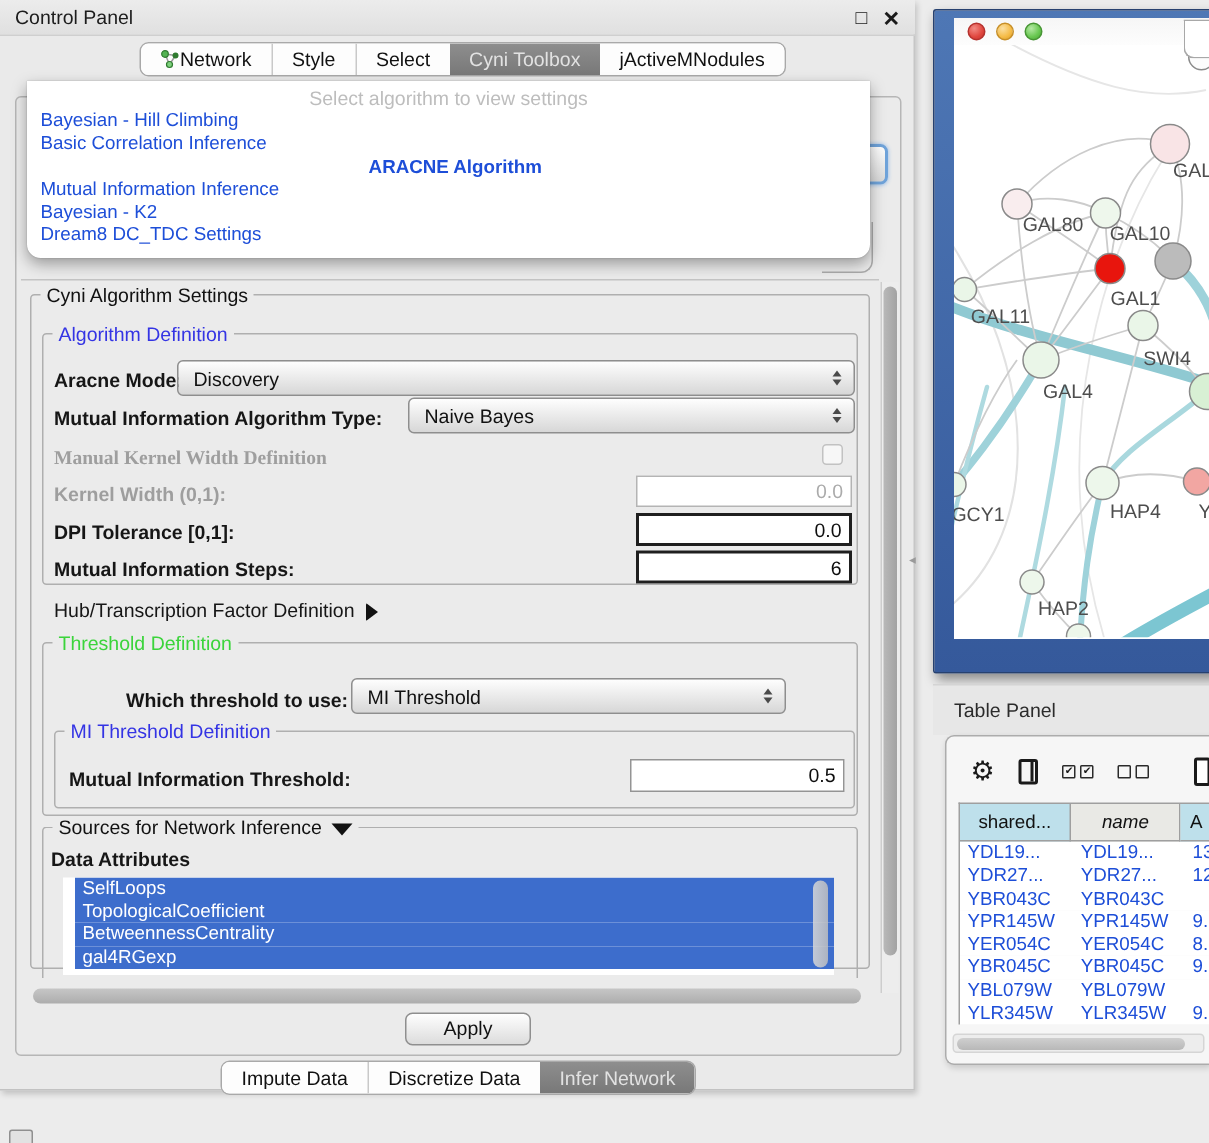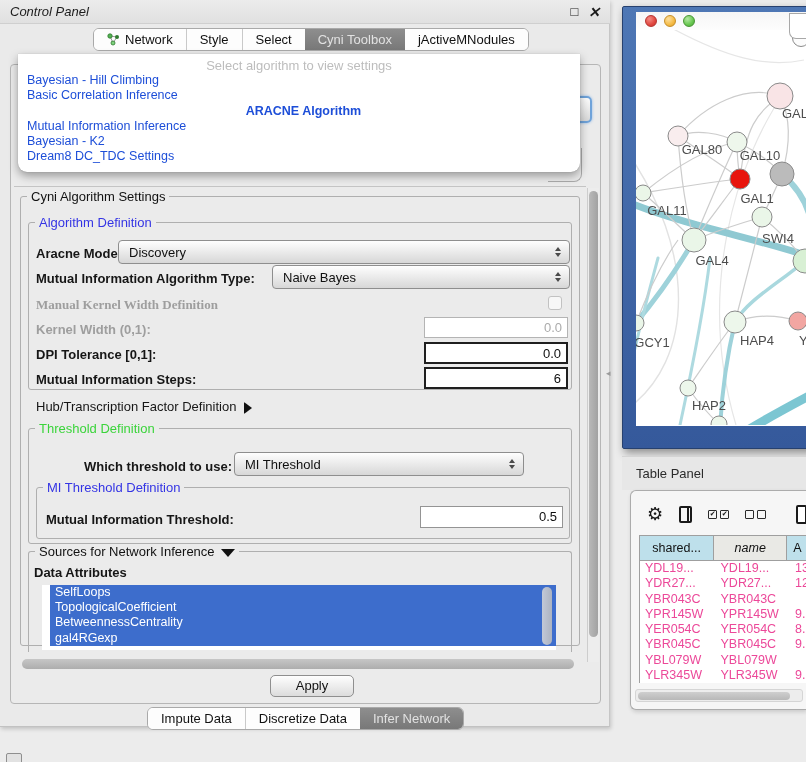--- a/index.html
+++ b/index.html
@@ -6,29 +6,29 @@
   html,body { width:806px; height:762px; overflow:hidden; background:#ECECEC;
               font-family:"Liberation Sans", sans-serif; }
   #page { position:relative; width:806px; height:762px; }
 
   
   #control-panel { position:absolute; left:0; top:8; width:610px; height:727px;
     background:#EAEAEA; border-right:1px solid #C6C6C6; border-bottom:1px solid #C2C2C2;
     box-shadow:1px 2px 4px rgba(0,0,0,.18); }
   .titlebar { position:absolute; left:0; top:0; width:610px; height:24px;
     background:linear-gradient(#ECECEC,#E0E0E0); border-bottom:1px solid #CFCFCF;
-    display:flex; align-items:center; padding:0 10px; font-size:13px; color:#1C1C1C;font-style:italic; }
+    display:flex; align-items:center; padding:0 10px; font-size:13px; color:#1C1C1C; }
   .titlebar .spacer { flex:1; }
   .win-btn { font-size:13px; color:#1A1A1A; margin-left:10px; line-height:1; }
   .win-btn.close { font-weight:bold; font-size:14px; }
 
   
   .tabgroup { position:absolute; display:inline-flex; height:23px;
     border:1px solid #A9A9A9; border-radius:6px; overflow:hidden; background:#FDFDFD; }
-  .tabgroup .tab { display:flex; align-items:center; gap:5px; padding:0 13px;
+  .tabgroup .tab { display:flex; align-items:center; padding:0 13px;
     font-size:13px; color:#111; background:#FDFDFD; border-left:1px solid #C9C9C9; }
   .tabgroup .tab:first-child { border-left:none; }
   .tabgroup .tab.sel { background:linear-gradient(#8E8E8E,#787878); color:#E2E2E2;
     border-left:none; }
   .tabgroup .tab.after-sel { border-left:none;justify-content:center; }
 
   
   .content-frame { position:absolute; left:10px; top:64px; width:591px; height:640px;
     border:1px solid #B6B6B6; border-radius:4px; background:#EBEBEB; }
 
@@ -151,21 +151,21 @@
 
   .tp-table { position:absolute; left:8px; top:44px; width:168px; height:148px;
     overflow:hidden; border-top:1px solid #9F9F9F; border-left:1px solid #9F9F9F; }
   .tp-hrow { display:flex; height:25px; }
   .tp-hcell { font-size:12.5px; color:#111; text-align:center; line-height:24px;
     border-right:1px solid #9F9F9F; border-bottom:1px solid #9F9F9F; overflow:hidden; white-space:nowrap; }
   .tp-hcell.c1 { width:76px; background:#BEE0EB; }
   .tp-hcell.c2 { width:75px; background:#E9E9E5;font-style:italic; }
   .tp-hcell.c3 { width:20px; background:#BEE0EB; border-right:none; text-align:left; padding-left:6px; }
   .tp-row { display:flex; height:15.3px; background:#FFFFFF; }
-  .tp-cell { font-size:12.5px; color:#ec4899; line-height:15.3px; white-space:nowrap;
+  .tp-cell { font-size:12.5px; color:#1d4ed8; line-height:15.3px; white-space:nowrap;
     overflow:hidden; padding-left:5px; }
   .tp-cell.c1 { width:76px; }
   .tp-cell.c2 { width:75px; }
   .tp-cell.c3 { width:17px; }
   .tp-hscroll { position:absolute; left:4px; top:198px; width:168px; height:13px;
     background:#EDEDED; border:1px solid #D5D5D5; border-radius:3px; }
   .tp-hscroll .thumb { position:absolute; left:2px; top:1.5px; width:152px; height:8px;
     background:linear-gradient(#CFCFCF,#B8B8B8); border-radius:4px; }
 
   svg text { font-family:"Liberation Sans", sans-serif; font-size:13px; fill:#4D4D4D; }

